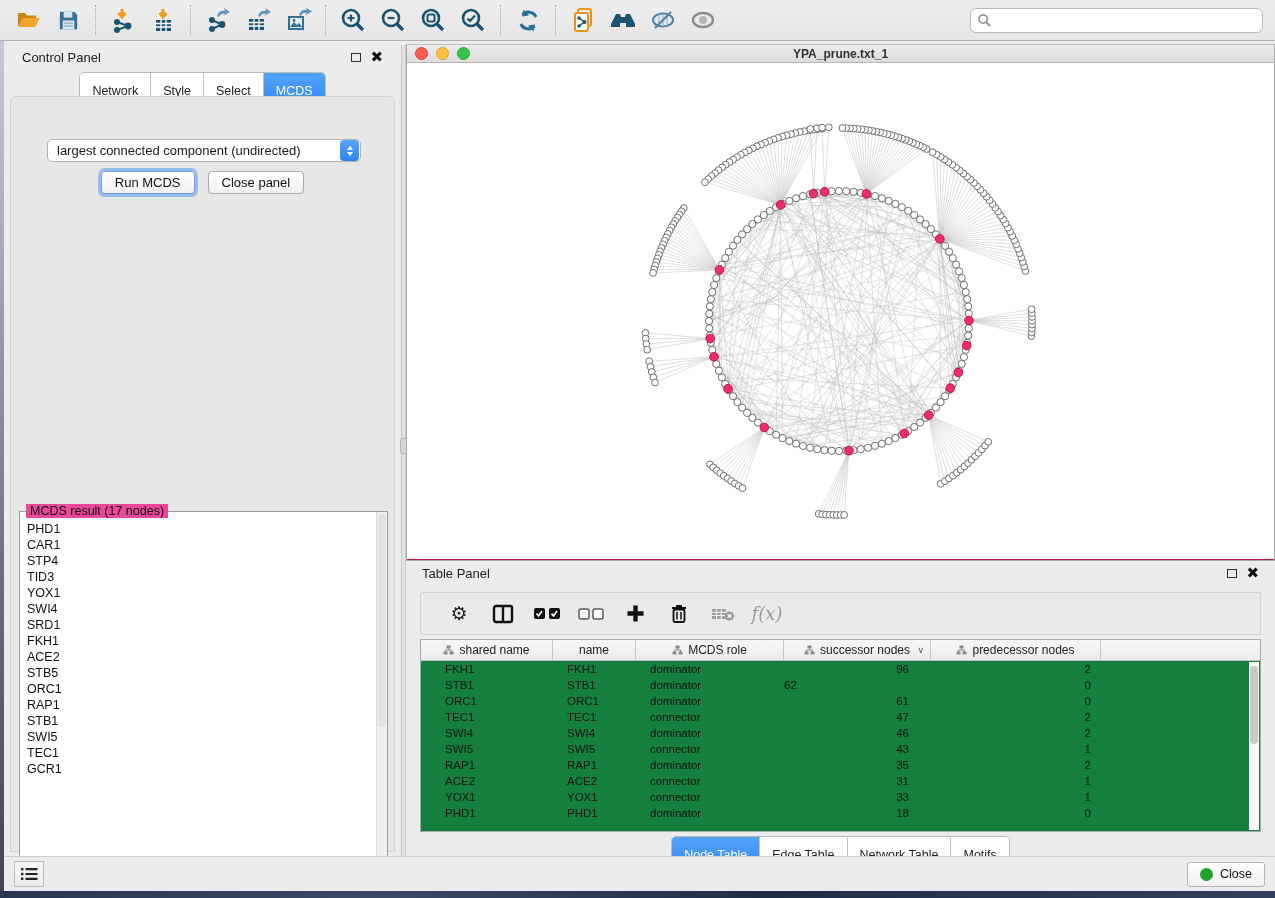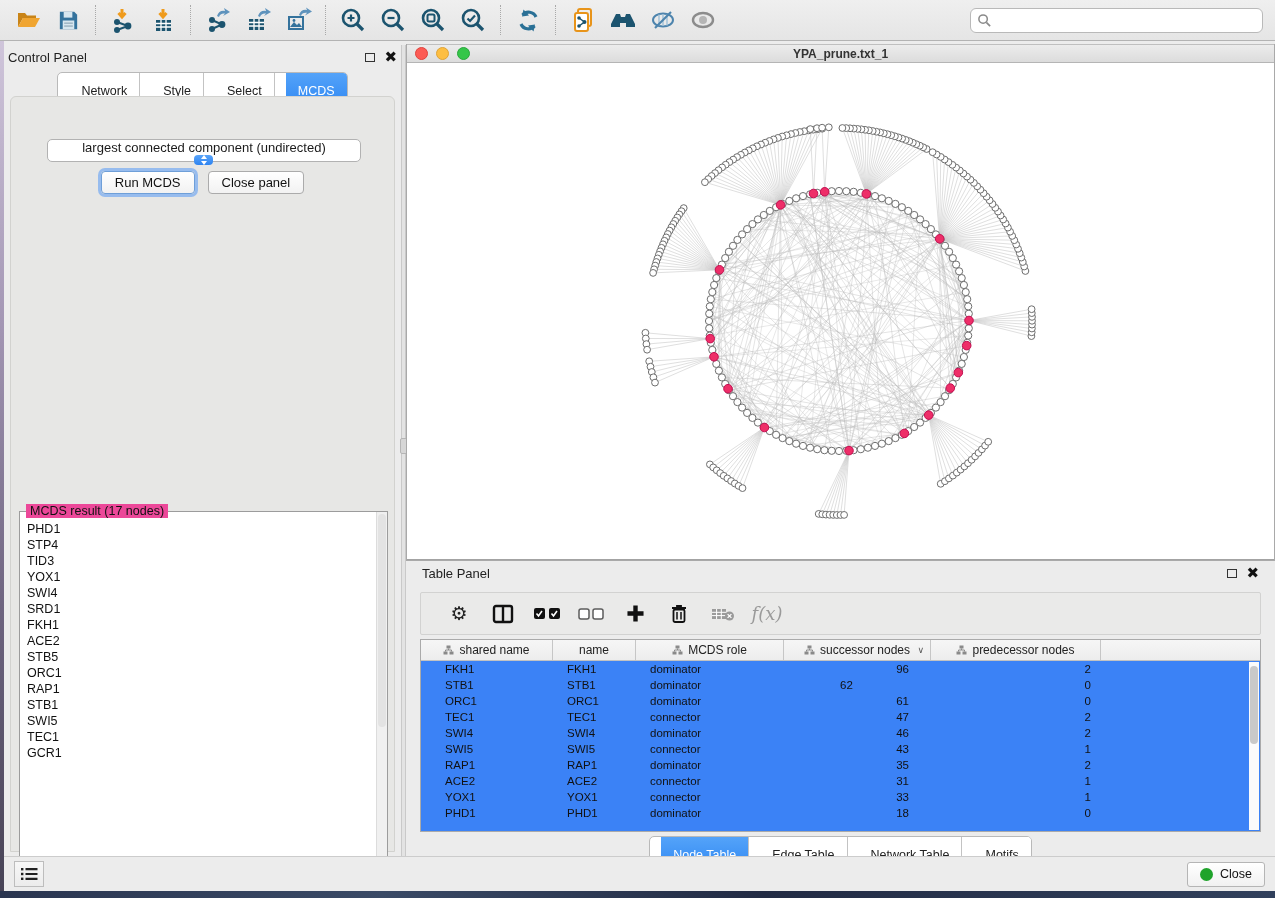--- a/index.html
+++ b/index.html
@@ -19,38 +19,38 @@
   #search-box input { border:none; outline:none; flex:1; font-size:12px; background:transparent; }
 
   
   #wall-left  { left:0; top:41px; width:4px; height:850px;
     background:linear-gradient(#cfc5da,#a396b4,#6e6480,#474356); }
   #wall-bottom{ left:0; top:891px; width:1275px; height:7px;
     background:linear-gradient(90deg,#2a3550,#3a4a66 30%,#222b44 60%,#31405c); }
 
   
   #control-panel { left:4px; top:45px; width:397px; height:811px; background:#ececec; }
-  .panel-titlerow { height:24px; display:flex; align-items:center; padding:0 4px; }
+  .panel-titlerow { height:24px; display:flex; align-items:center; padding:0 18px; }
   .panel-title { font-size:13px; color:#222; }
   .win-icons { margin-left:auto; display:flex; align-items:center; gap:9px; }
   .float-ic { width:10px; height:9px; border:1.6px solid #333; }
   .close-ic { font-size:15px; font-weight:bold; color:#111; line-height:10px; }
 
   .seg { display:flex; border-radius:5px; overflow:hidden; border:1px solid #b9b9b9; background:#fff; }
   .seg .s { padding:18px 12px; height:21px; display:flex; align-items:center; justify-content:center;
-    font-size:12.5px; color:#222; background:#fff; border-right:1px solid #c3c3c3;margin-left:11px; }
+    font-size:12.5px; color:#222; background:#fff; border-right:1px solid #c3c3c3; }
   .seg .s:last-child { border-right:none; }
   .seg .s.active { background:linear-gradient(#54a3f9,#2e86f2); color:#fff; }
   #cp-tabs-row { position:absolute; left:0; top:27px; width:100%; display:flex; justify-content:center; }
 
   #cp-content { position:absolute; left:6px; top:51px; width:385px; height:756px;
     background:#e7e7e5; border:1px solid #d2d2cf; border-radius:6px 6px 0 0; }
   #opt-label { position:absolute; top:20px; width:100%; text-align:center; font-size:13px; color:#111; }
   #opt-select { position:absolute; left:36px; top:42px; width:314px; height:23px; background:#fff;
-    border:1px solid #b2b2b2; border-radius:5px; display:flex; align-items:center;flex-direction:column; }
+    border:1px solid #b2b2b2; border-radius:5px; display:flex; align-items:center; }
   #opt-select .val { flex:1; padding:0 9px; font-size:13px; white-space:nowrap; }
   #opt-select .stepper { width:19px; height:21px; margin-right:1px; border-radius:4px;
     background:linear-gradient(#5aa5fa,#2d83f0); display:flex; flex-direction:column;
     align-items:center; justify-content:center; color:#fff; }
   .chev { width:0; height:0; border-left:3.5px solid transparent; border-right:3.5px solid transparent; }
   .chev.up { border-bottom:4px solid #fff; margin-bottom:2px; }
   .chev.dn { border-top:4px solid #fff; }
   .btn { background:linear-gradient(#ffffff,#f2f2f2); border:1px solid #ababab; border-radius:4px;
     height:23px; padding:0 13px; font-size:13px; color:#111; display:inline-flex; align-items:center; }
   #cp-buttons { position:absolute; top:74px; width:100%; display:flex; justify-content:center; gap:13px; }
@@ -66,41 +66,41 @@
     border-left:1px solid #dcdcdc; }
   #mcds-thumb { position:absolute; left:1px; right:1px; top:2px; height:58%; background:#e3e3e3; border-radius:4px; }
 
   
   #v-split { left:401px; top:45px; width:5px; height:811px; background:#e3e3e3;
     border-left:1px solid #c9c9c9; border-right:1px solid #c9c9c9; }
   #v-split .handle { position:absolute; left:-2px; top:393px; width:8px; height:16px;
     background:#d6d6d6; border:1px solid #b5b5b5; border-radius:2px; }
 
   
-  #net-window { left:406px; top:44px; width:869px; height:517px; background:#a3a3a3;
+  #net-window { left:406px; top:44px; width:869px; height:517px; background:#be185d;
     border:1px solid #a9a9a9; border-top:none; }
   #net-titlebar { height:19px; background:linear-gradient(#ececec,#dcdcdc);
     border-top:1px solid #bfbfbf; border-bottom:1px solid #b5b5b5;
     display:flex; align-items:center; position:relative; }
   .tl { width:13px; height:13px; border-radius:50%; margin-left:8px; }
   .tl.red { background:#fc5b54; border:1px solid #df433d; }
   .tl.yel { background:#fdbe41; border:1px solid #dfa336; }
   .tl.grn { background:#35c649; border:1px solid #2aa73c; }
   #net-title { position:absolute; left:0; right:0; text-align:center; font-size:12px; font-weight:600; color:#333; }
   #net-canvas { position:relative; width:867px; height:496px; background:#fff; overflow:hidden; }
 
   
   #table-panel { left:406px; top:561px; width:869px; height:295px; background:#ececec; padding:0; }
   #tp-toolbar { position:absolute; left:14px; top:31px; width:841px; height:43px;
     background:#eaeae9; border:1px solid #d2d2d1; border-radius:2px;
     display:flex; align-items:center; gap:0; padding-left:16px; }
   .tp-ic { width:44px; display:flex; align-items:center; justify-content:center; }
   .fx { font-family:"DejaVu Serif",serif; font-style:italic; font-size:18px; color:#9a9a9a; }
 
-  #grid { position:absolute; left:14px; top:78px; width:841px; height:193px; background:#3b82f6;
+  #grid { position:absolute; left:14px; top:78px; width:841px; height:193px; background:#15803d;
     border:1px solid #aaaaaa; }
   #grid-header { display:flex; height:21px; background:linear-gradient(#f6f6f6,#ededed);
     border-bottom:1px solid #c2c2c2; font-size:12px; color:#222; }
   .hcell { display:flex; align-items:center; justify-content:center; gap:5px;
     border-right:1px solid #c6c6c6; position:relative; }
   .hcell.filler { border-right:none; flex:1; }
   .sort-chev { font-size:9px; color:#555; position:absolute; right:6px; top:5px; }
   .grow { display:flex; height:16px; font-size:11.5px; color:#111; align-items:center; }
   .gcell { overflow:hidden; white-space:nowrap; }
   #grid-scroll { position:absolute; right:1px; top:22px; bottom:1px; width:10px; background:#fbfbfb; }
@@ -282,20 +282,21 @@
         </span>
     </div>
     <div id="cp-buttons">
       <button class="btn" id="run-btn">Run MCDS</button>
       <button class="btn">Close panel</button>
     </div>
     <div id="mcds-box">
       <span id="mcds-legend">MCDS result (17 nodes)</span>
       <div id="mcds-list">
           <div>PHD1</div>
+          <div>CAR1</div>
           <div>STP4</div>
           <div>TID3</div>
           <div>YOX1</div>
           <div>SWI4</div>
           <div>SRD1</div>
           <div>FKH1</div>
           <div>ACE2</div>
           <div>STB5</div>
           <div>ORC1</div>
           <div>RAP1</div>
@@ -1164,21 +1165,21 @@
           <div class="gcell" style="width: 132px; text-align: left; padding: 0px 0px 0px 24px;">FKH1</div>
           <div class="gcell" style="width: 83px; text-align: left; padding: 0px 0px 0px 14px;">FKH1</div>
           <div class="gcell" style="width: 148px; text-align: left; padding: 0px 0px 0px 14px;">dominator</div>
           <div class="gcell" style="width: 147px; text-align: right; padding: 0px 22px 0px 0px;">96</div>
           <div class="gcell" style="width: 170px; text-align: right; padding: 0px 10px 0px 0px;">2</div>
         </div>
         <div class="grow">
           <div class="gcell" style="width: 132px; text-align: left; padding: 0px 0px 0px 24px;">STB1</div>
           <div class="gcell" style="width: 83px; text-align: left; padding: 0px 0px 0px 14px;">STB1</div>
           <div class="gcell" style="width: 148px; text-align: left; padding: 0px 0px 0px 14px;">dominator</div>
-          <div class="gcell" style="width: 147px; text-align: center; padding: 0px 22px 0px 0px;">62</div>
+          <div class="gcell" style="width: 147px; text-align: left; padding: 0px 22px 0px 0px;">62</div>
           <div class="gcell" style="width: 170px; text-align: right; padding: 0px 10px 0px 0px;">0</div>
         </div>
         <div class="grow">
           <div class="gcell" style="width: 132px; text-align: left; padding: 0px 0px 0px 24px;">ORC1</div>
           <div class="gcell" style="width: 83px; text-align: left; padding: 0px 0px 0px 14px;">ORC1</div>
           <div class="gcell" style="width: 148px; text-align: left; padding: 0px 0px 0px 14px;">dominator</div>
           <div class="gcell" style="width: 147px; text-align: right; padding: 0px 22px 0px 0px;">61</div>
           <div class="gcell" style="width: 170px; text-align: right; padding: 0px 10px 0px 0px;">0</div>
         </div>
         <div class="grow">

